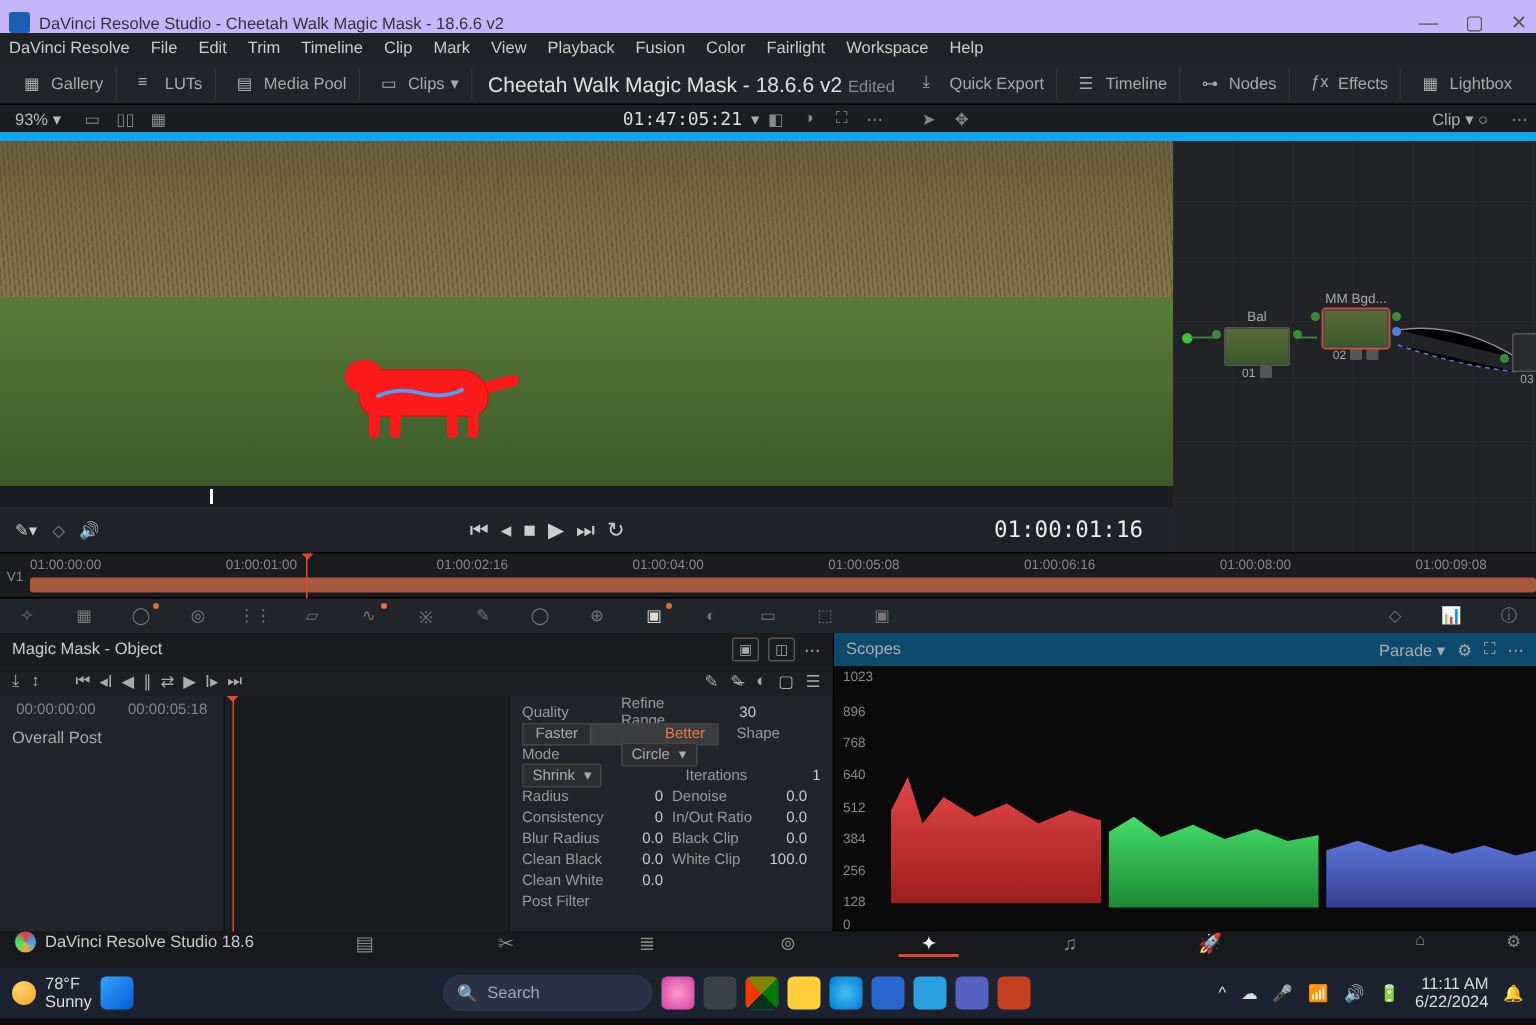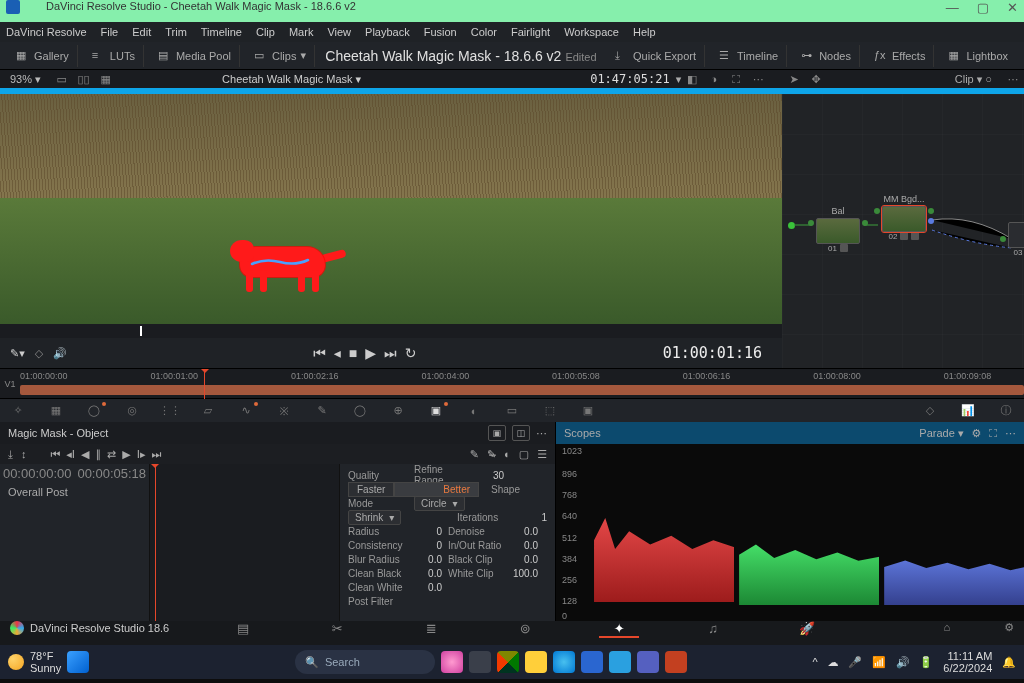--- a/index.html
+++ b/index.html
@@ -1,17 +1,17 @@
 <!DOCTYPE html>
 <html><head>
 <meta charset="utf-8">
 <style>
 * { margin: 0; padding: 0; box-sizing: border-box; font-family: -apple-system, "Segoe UI", Arial, sans-serif; }
 body { background: #0d0d0d; color: #aaa; font-size: 11px; overflow: hidden; width: 1024px; height: 683px; }
-.titlebar { height: 22px; background: #86efac; display: flex; align-items: flex-start; padding: 0 6px; color: #333; font-size: 11px; gap: 20px; }
+.titlebar { height: 22px; background: #c4b5fd; display: flex; align-items: flex-end; padding: 0 6px; color: #333; font-size: 11px; }
 .titlebar .app-ico { width: 14px; height: 14px; background: #1a5fb4; border-radius: 2px; margin-right: 6px; }
 .titlebar .win-ctrl { margin-left: auto; display: flex; gap: 18px; color: #555; font-size: 13px; }
 .menubar { height: 20px; background: #1f2226; display: flex; align-items: center; padding: 0 6px; gap: 14px; color: #ccc; font-size: 11px; }
 .menubar span { cursor: default; }
 .toolbar { height: 28px; background: #212429; border-bottom: 1px solid #000; display: flex; align-items: center; padding: 0 8px; gap: 6px; color: #aaa; }
 .toolbar .grp { display: flex; align-items: center; gap: 4px; padding: 0 8px; border-right: 1px solid #333; height: 22px; }
 .toolbar .grp:last-child { border-right: none; }
 .toolbar .proj { flex: 1; text-align: center; font-size: 14px; font-weight: 500; color: #e0e0e0; }
 .toolbar .edited { color: #888; font-size: 11px; margin-left: 4px; }
 .ico { width: 14px; height: 14px; display: inline-block; }
@@ -76,21 +76,21 @@
 .lower { display: flex; height: 199px; }
 .mm-panel { flex: 0 0 510px; background: #212429; border-right: 1px solid #000; display: flex; flex-direction: column; }
 .mm-head { height: 22px; display: flex; align-items: center; padding: 0 8px; background: #1a1c20; }
 .mm-head .title { color: #ccc; }
 .mm-head .r { margin-left: auto; display: flex; gap: 6px; align-items: center; }
 .mm-head .r .b { width: 18px; height: 16px; border: 1px solid #555; border-radius: 2px; display: flex; align-items: center; justify-content: center; font-size: 9px; }
 .mm-ctrl { height: 20px; background: #1c1e22; display: flex; align-items: center; padding: 0 8px; gap: 8px; color: #aaa; font-size: 11px; }
 .mm-ctrl .trans { display: flex; gap: 6px; margin: 0 auto; }
 .mm-body { flex: 1; display: flex; }
 .mm-list { width: 150px; border-right: 1px solid #111; }
-.mm-list .tc { height: 18px; display: flex; align-items: center; justify-content: space-around; font-size: 13px; color: #888; font-family: monospace; }
+.mm-list .tc { height: 18px; display: flex; align-items: center; justify-content: space-around; font-size: 10px; color: #888; font-family: monospace; }
 .mm-list .row { height: 20px; display: flex; align-items: center; padding: 0 8px; gap: 6px; }
 .mm-list .row .del { margin-left: auto; color: #888; }
 .mm-tl { width: 190px; position: relative; border-right: 1px solid #111; background: #1a1c20; }
 .mm-tl .ph { position: absolute; left: 5px; top: 0; bottom: 0; width: 1px; background: #e5472b; }
 .mm-tl .ph::before { content: ""; position: absolute; left: -4px; top: 0; border: 4px solid transparent; border-top-color: #e5472b; }
 .mm-props { flex: 1; padding: 4px 8px; font-size: 10px; }
 .mm-props .prow { display: flex; align-items: center; height: 14px; gap: 6px; }
 .mm-props .prow .l { color: #999; flex: 0 0 60px; }
 .mm-props .prow .l2 { color: #999; flex: 0 0 56px; }
 .mm-props .prow .v { color: #ccc; width: 28px; text-align: right; }
@@ -189,21 +189,20 @@
       <span class="ico">▦</span>
       <span>Lightbox</span>
     </div>
 </div>
 
 <div class="subbar">
   <span class="zoom"><span>93%</span> ▾</span>
   <span class="btn-ico">▭</span>
   <span class="btn-ico">▯▯</span>
   <span class="btn-ico">▦</span>
-  <div class="tl-name"><span>Cheetah Walk Magic Mask</span> ▾</div>
   <span class="tc">01:47:05:21</span>
   <span>▾</span>
   <span class="btn-ico">◧</span>
   <span class="btn-ico">◑</span>
   <span class="btn-ico">⛶</span>
   <span class="btn-ico">⋯</span>
   <span style="width:14px"></span>
   <span class="btn-ico">➤</span>
   <span class="btn-ico">✥</span>
   <div class="clip-mode"><span>Clip</span> ▾ ○</div>

